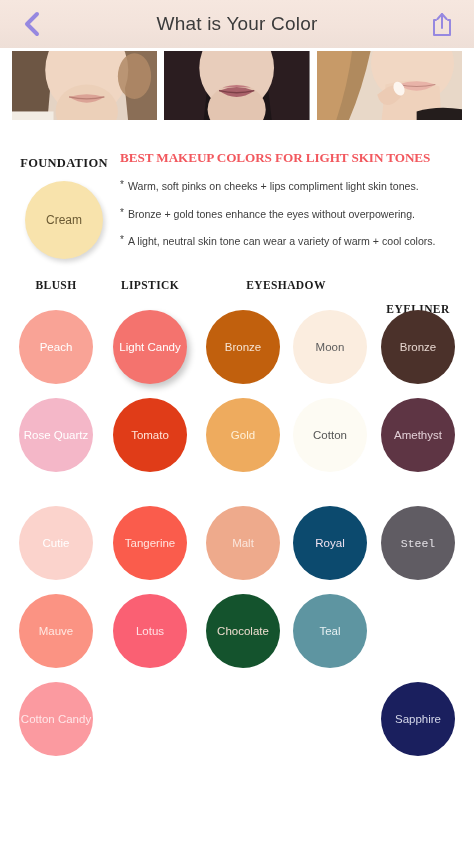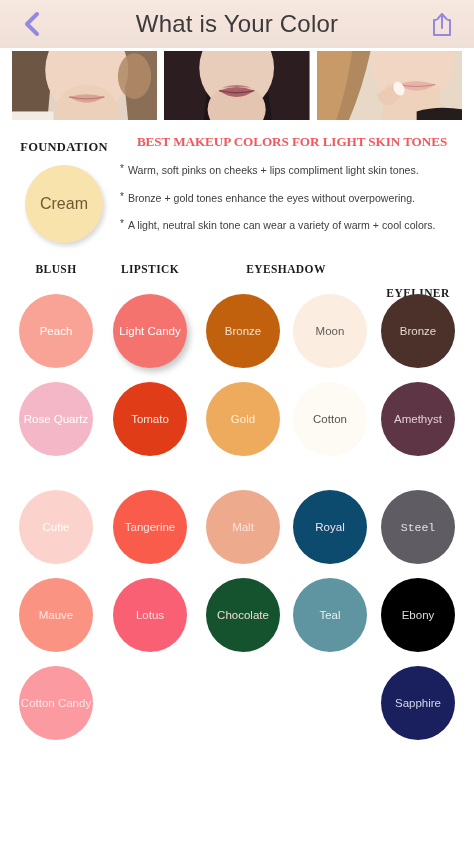--- a/index.html
+++ b/index.html
@@ -32,21 +32,21 @@
     height: 40px;
     display: flex;
     align-items: center;
     justify-content: center;
     cursor: pointer;
   }
   .nav-title {
     position: absolute;
     left: 0; right: 0;
     text-align: center;
-    font-size: 24px;
+    font-size: 19px;
     color: #3b3b3b;
     font-weight: 400;
     letter-spacing: .2px;
     pointer-events: none;
   }
 
   
   .photo-strip {
     display: flex;
     gap: 7px;
@@ -58,21 +58,21 @@
     flex: 1;
     height: 69px;
     overflow: hidden;
     position: relative;
   }
   .photo svg { display: block; width: 100%; height: 100%; }
 
   
   .info {
     display: flex;
-    padding: 12px 10px 6px 10px;
+    padding: 28px 10px 6px 10px;
     box-sizing: border-box;
   }
   .foundation-col {
     width: 108px;
     flex: 0 0 108px;
     display: flex;
     flex-direction: column;
     align-items: center;
     padding-top: 8px;
   }
@@ -84,36 +84,35 @@
     color: #1d1d1d;
     margin-bottom: 10px;
   }
   .foundation-swatch {
     width: 78px;
     height: 78px;
     border-radius: 50%;
     display: flex;
     align-items: center;
     justify-content: center;
-    font-size: 16px;
+    font-size: 12px;
     color: #6b5a33;
     box-shadow: 2px 3px 5px rgba(0,0,0,.16);
     cursor: pointer;
   }
   .info-col {
     flex: 1;
     padding-left: 2px;
   }
   .best-title {
     font-family: "Liberation Serif", serif;
     font-weight: bold;
     font-size: 13.2px;
     color: #f2585e;
     letter-spacing: -0.1px;
-    text-align: center;
     margin: 2px 0 14px 0;
     white-space: nowrap;
   }
   .bullet {
     font-size: 10.6px;
     color: #3d3d3d;
     line-height: 1.2;
     margin-bottom: 15px;
     display: flex;
   }
@@ -285,19 +284,18 @@
       <div class="swatch" style="left: 150px; top: 7px; background: rgb(250, 92, 76); color: rgb(255, 227, 222);">Tangerine</div>
       <div class="swatch" style="left: 243px; top: 7px; background: rgb(238, 170, 140); color: rgb(251, 230, 220);">Malt</div>
       <div class="swatch" style="left: 330px; top: 7px; background: #0c4a6e; color: rgb(240, 226, 240);">Royal</div>
       <div class="swatch" style="left: 418px; top: 7px; background: rgb(96, 92, 99); color: rgb(227, 224, 229); font-family: Liberation Mono, monospace;">Steel</div>
     </div>
     <div class="srow">
       <div class="swatch" style="left: 56px; top: 7px; background: rgb(251, 147, 131); color: rgb(255, 232, 226);">Mauve</div>
       <div class="swatch" style="left: 150px; top: 7px; background: rgb(250, 96, 115); color: rgb(255, 224, 228);">Lotus</div>
       <div class="swatch" style="left: 243px; top: 7px; background: #14532d; color: rgb(238, 221, 207);">Chocolate</div>
       <div class="swatch" style="left: 330px; top: 7px; background: rgb(94, 149, 161); color: rgb(230, 240, 242);">Teal</div>
-      <div class="swatch" style="left: 418px; top: 7px; background: rgb(0, 0, 0); color: rgb(220, 220, 220);">Ebony</div>
     </div>
     <div class="srow">
       <div class="swatch" style="left: 56px; top: 7px; background: rgb(251, 154, 160); color: rgb(255, 230, 232);">Cotton Candy</div>
       <div class="swatch" style="left: 418px; top: 7px; background: rgb(26, 31, 94); color: rgb(213, 216, 234);">Sapphire</div>
     </div>
   </div>
 
 </body></html>

